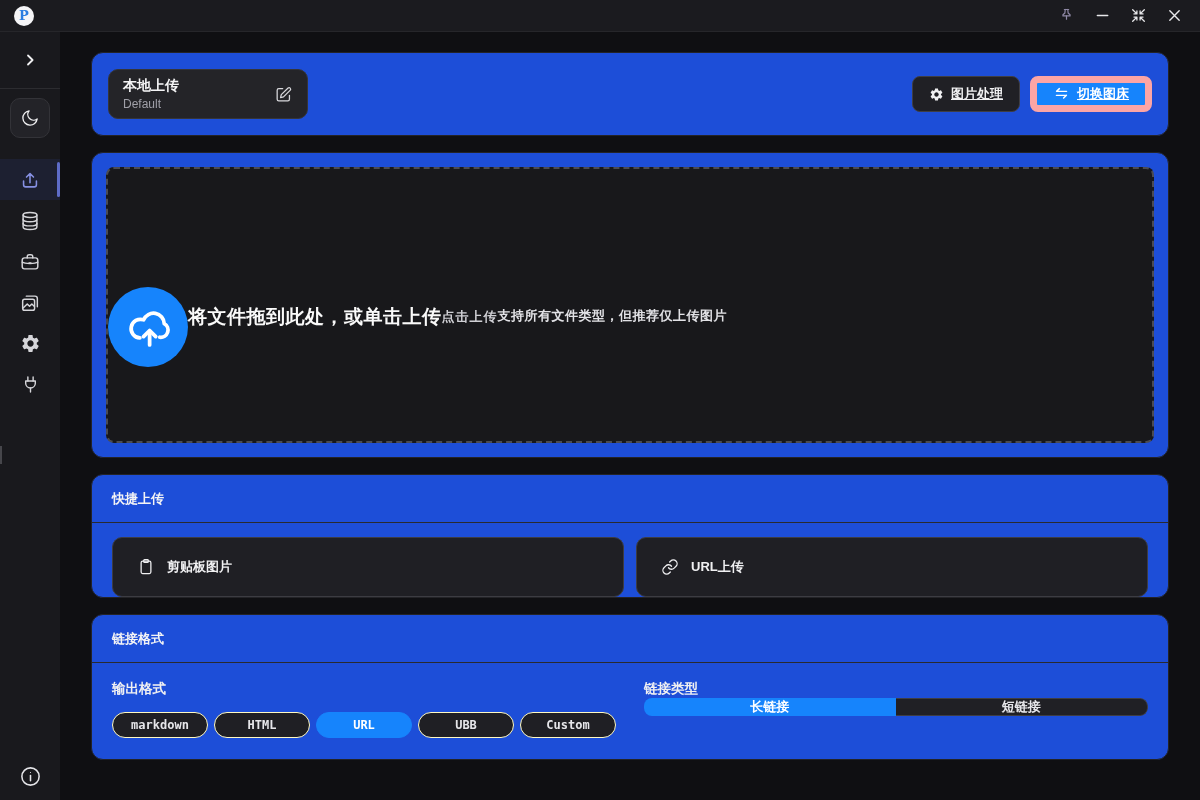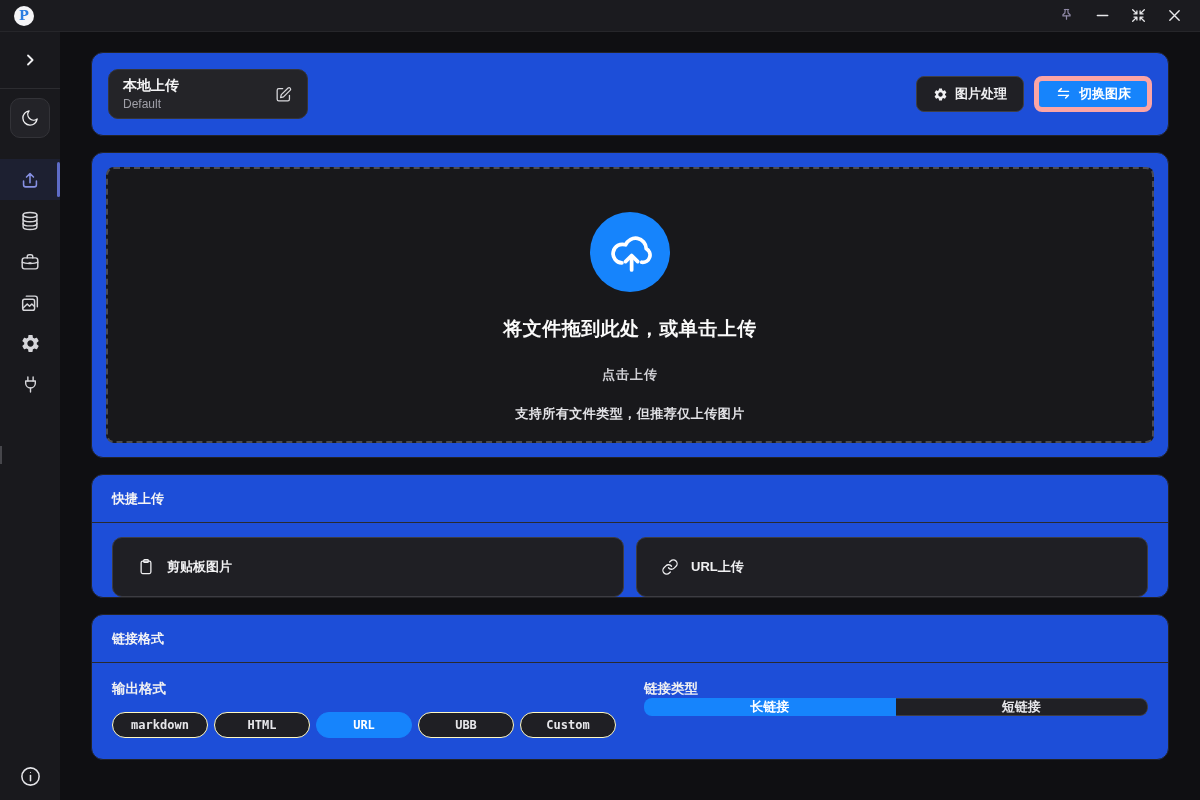--- a/index.html
+++ b/index.html
@@ -58,30 +58,30 @@
     width:200px; height:50px; background:#242428; border:1px solid #353539; border-radius:10px;
     display:flex; align-items:center; padding:0 14px; cursor:pointer;
   }
   .storage-texts { display:flex; flex-direction:column; gap:2px; }
   .storage-title { font-size:14px; font-weight:bold; color:#f4f4f5; }
   .storage-sub { font-size:12px; color:#a0a0a8; }
   .storage-card .edit-ic { margin-left:auto; color:#d8d8dc; }
   .top-actions { margin-left:auto; display:flex; align-items:center; gap:10px; }
   .btn {
     height:36px; border-radius:8px; display:flex; align-items:center; gap:7px;
-    padding:0 16px; font-size:13px; font-weight:bold; cursor:pointer;
+    padding:0 16px; font-size:13px; font-weight:bold; cursor:pointer;text-decoration:underline;
   }
   .btn-ghost { background:#202025; border:1px solid #3e3e44; color:#f0f0f2; }
-  .btn-primary { background:#1684fc; border:5px solid #fca5a5; color:#fff; }
+  .btn-primary { background:#1684fc; border:7px solid #fca5a5; color:#fff; }
 
   
   .card-upload { top:120px; height:306px; padding:14px; }
   .dropzone {
     width:100%; height:100%; border:2px dashed #4b4b51; border-radius:8px; background:#18181b;
-    display:flex; flex-direction:column; align-items:center; cursor:pointer;font-family:Liberation Mono, monospace;
+    display:flex; flex-direction:row; align-items:center; cursor:pointer;font-family:Liberation Mono, monospace;
   }
   .up-circle {
     margin-top:43px; width:80px; height:80px; border-radius:50%; background:#1684fc;
     display:flex; align-items:center; justify-content:center;
   }
   .up-title { margin-top:24px; font-size:19px; font-weight:bold; color:#fafafa; letter-spacing:0.5px; }
   .up-click { margin-top:24px; font-size:13px; font-weight:bold; color:#cfcfd4; letter-spacing:1px; }
   .up-hint { margin-top:21px; font-size:13px; font-weight:bold; color:#e2e2e6; letter-spacing:0.5px; }
 
   

